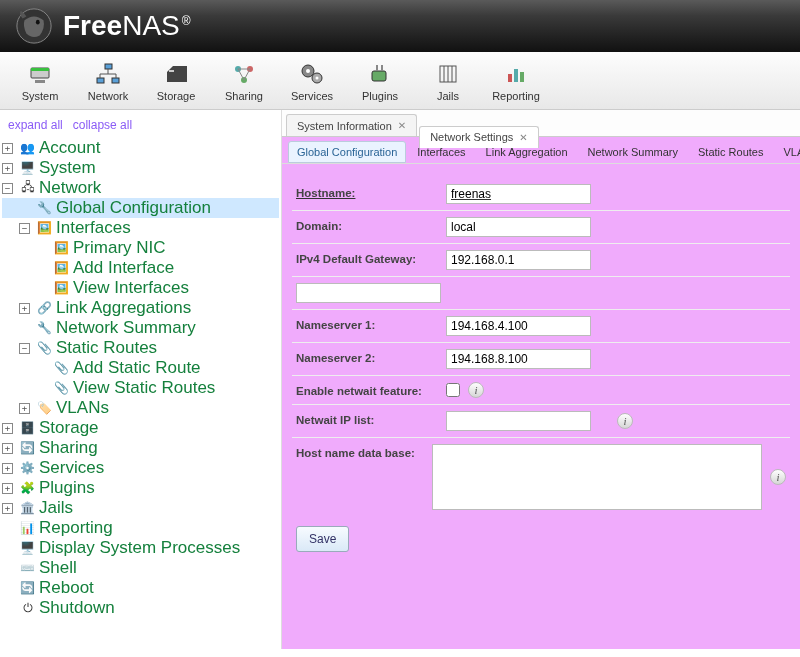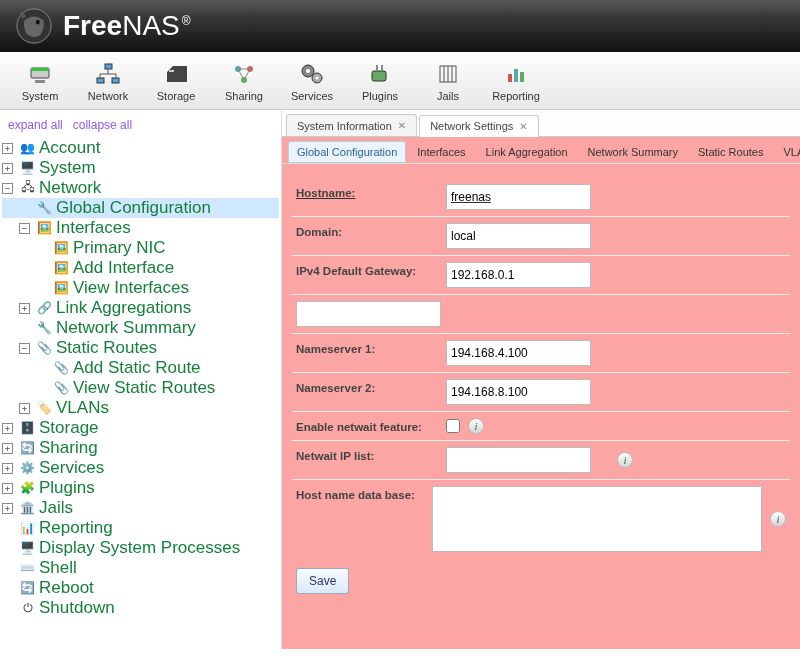--- a/index.html
+++ b/index.html
@@ -24,53 +24,53 @@
     border-bottom: 1px solid #ccc;
     display: flex; align-items: center; padding: 0 6px;
   }
   .tool-btn { display:flex; flex-direction:column; align-items:center; justify-content:center; width:68px; height:52px; cursor:pointer; border-radius:3px; }
   .tool-btn .ticon { height:28px; display:flex; align-items:center; justify-content:center; }
   .tool-btn span { font-size:11px; color:#333; margin-top:2px; }
   
   
   .main { display:flex; height: calc(657px - 60px - 58px); }
   .sidebar { width: 282px; border-right:1px solid #ddd; padding: 4px 2px; overflow:auto; }
-  .content { flex:1; padding: 0; overflow:auto; background:#fca5a5;}
+  .content { flex:1; padding: 0; overflow:auto; background:#f0abfc;}
   
   .tree-controls { padding:4px 6px; color:#8b5cf6; }
   .tree-controls span { cursor:pointer; }
   
   .tree { padding: 2px 0; }
   .tree-row { display:flex; align-items:center; height:20px; white-space:nowrap; cursor:pointer; padding-right:4px; }
   .tree-row.selected { background:#cfe8ff; }
   .toggle { width:11px; height:11px; border:1px solid #888; display:inline-flex; align-items:center; justify-content:center; font-size:9px; line-height:1; color:#555; margin-right:4px; flex-shrink:0; font-family:monospace; background:#fff;}
   .toggle.empty { border:none; background:transparent; }
   .tree-icon { width:16px; height:16px; margin:0 3px; flex-shrink:0; display:inline-flex; align-items:center; justify-content:center; }
   .tree-label { font-size:17px; color:#15803d; }
   
   .ind { display:inline-block; }
   .w1{width:17px;} .w2{width:34px;}
   
   
   .tab-strip { display:flex; border-bottom:1px solid #ccc; padding: 4px 4px 0 4px; gap:2px; background:#fdfdfd;}
   .page-tab { padding:4px 10px; border:1px solid #ccc; border-bottom:none; border-radius:3px 3px 0 0; background:#f4f4f4; font-size:11px; color:#444; cursor:pointer; display:flex; align-items:center; gap:6px;}
-  .page-tab.active { background:#fff; position:relative; top:1px; padding-bottom:5px;}
+  .page-tab.active { background:#fff; position:relative; top:12px; padding-bottom:5px;}
   .page-tab .x { color:#888; font-size:10px; }
   
   .sub-tabs { display:flex; gap:2px; padding:4px 6px 0 6px; border-bottom:1px solid #ddd; font-size:11px; flex-wrap:nowrap;}
   .sub-tab { padding:4px 8px; border:1px solid transparent; border-radius:3px 3px 0 0; cursor:pointer; color:#333; white-space:nowrap;}
   .sub-tab.active { border-color:#bcd; background:#eaf3ff; color:#2a6496;}
   .sub-tab.right { margin-left:auto; }
   
   .form-area { padding: 14px 10px; }
   .field-row { display:flex; align-items:flex-start; border-top:1px solid #eee; padding:6px 4px; }
   .field-row:first-child { border-top:none;text-decoration:underline; }
   .field-label { width:150px; font-weight:bold; color:#444; padding-top:3px; font-size:11.5px;}
   .field-ctrl { display:flex; align-items:center; gap:8px; }
-  .field-ctrl input[type=text] { width:145px; height:26px; border:1px solid #bbb; padding:0 4px; font-size:12px; }
+  .field-ctrl input[type=text] { width:145px; height:20px; border:1px solid #bbb; padding:0 4px; font-size:12px; }
   .field-ctrl textarea { width:330px; height:66px; border:1px solid #bbb; padding:2px 4px; font-size:12px; resize:none;}
   .field-ctrl input[type=checkbox]{ width:14px; height:14px;}
   .info-icon { width:16px; height:16px; display:inline-flex; align-items:center; justify-content:center; border-radius:50%; font-style:italic; font-family:serif; font-size:11px; background:linear-gradient(#fefefe,#d6d6d6); border:1px solid #bbb; color:#555; cursor:help;}
   
   .save-btn { margin:10px 4px; padding:5px 12px; border:1px solid #9ab; border-radius:3px; background:linear-gradient(#f7fbff,#dae9f7); color:#336; font-size:12px; cursor:pointer;}
 </style>
 </head>
 <body>
 
 <div class="header">

